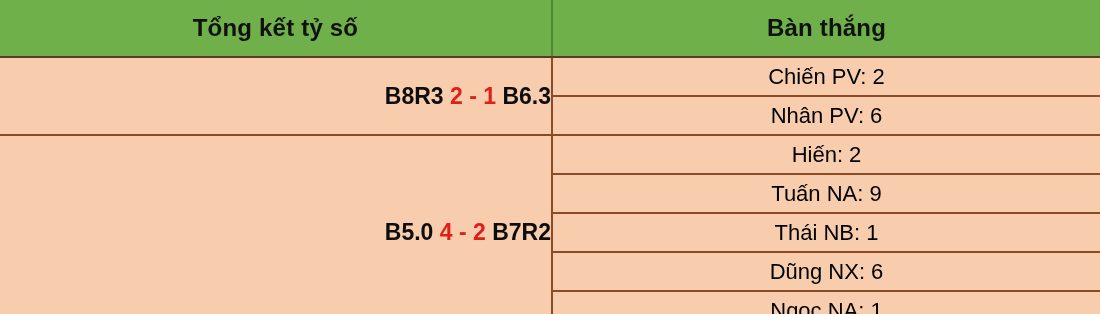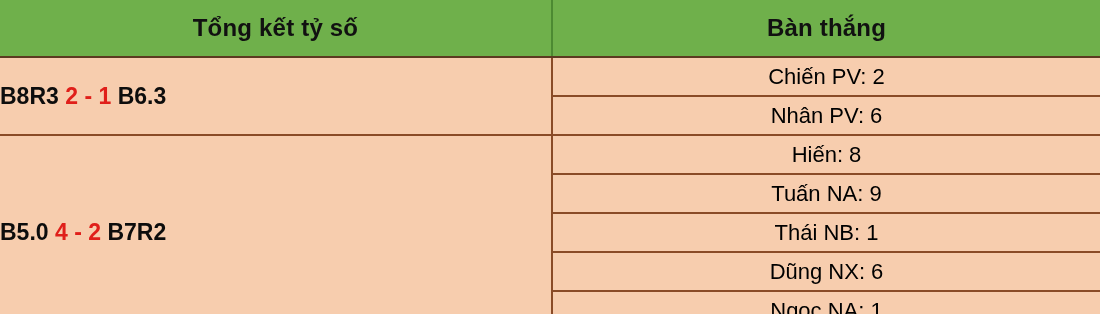--- a/index.html
+++ b/index.html
@@ -43,21 +43,21 @@
   .hdr.hdr-left {
     border-right: 2px solid #4c8a32;
   }
 
   
   .score-cell {
     background: #f7cdae;
     color: #0d0d0d;
     font-size: 23px;
     font-weight: bold;
-    text-align: left;
+    text-align: right;
     vertical-align: middle;
     border-right: 2px solid #8a4b27;
     border-bottom: 2px solid #8a4b27;
   }
   .score-cell.last-row {
     border-bottom: none;
   }
 
   .scorer-cell {
     background: #f7cdae;
@@ -103,21 +103,21 @@
       <td class="scorer-cell">Chiến PV: 2</td>
     </tr>
     <tr>
       <td class="scorer-cell">Nhân PV: 6</td>
     </tr>
 
     <tr>
       <td class="score-cell last-row" rowspan="5">
         <span class="score-team">B5.0</span><span class="score-team">&nbsp;</span><span class="score-num">4</span><span class="score-num">&nbsp;</span><span class="score-num">-</span><span class="score-num">&nbsp;</span><span class="score-num">2</span><span class="score-team">&nbsp;</span><span class="score-team">B7R2</span>
       </td>
-      <td class="scorer-cell">Hiến: 8</td>
+      <td class="scorer-cell">Hiến: 2</td>
     </tr>
     <tr>
       <td class="scorer-cell">Tuấn NA: 9</td>
     </tr>
     <tr>
       <td class="scorer-cell">Thái NB: 1</td>
     </tr>
     <tr>
       <td class="scorer-cell">Dũng NX: 6</td>
     </tr>

